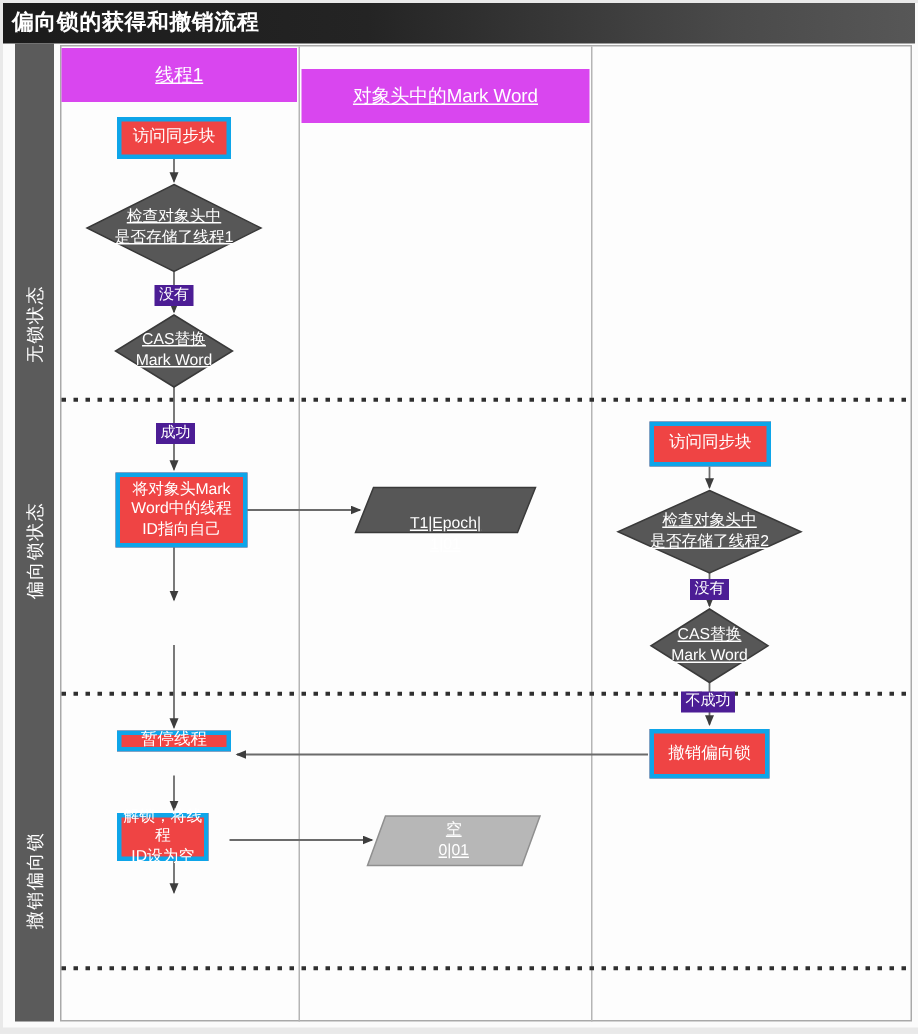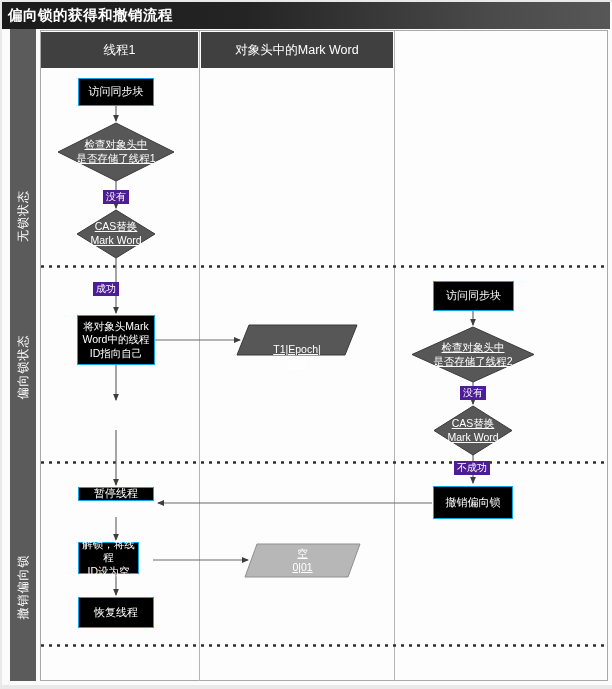--- a/index.html
+++ b/index.html
@@ -6,24 +6,24 @@
   body{font-family:"Liberation Sans","DejaVu Sans",sans-serif;background:#d9d9d9;}
   .page{position:relative;width:612px;height:689px;background:#e9e9e9;overflow:hidden;}
   .canvas{position:absolute;left:2px;top:2px;width:608px;height:683px;background:#fbfbfb;padding-left:48px;}
   .titlebar{position:absolute;left:0;top:0;width:608px;height:27px;
     background:linear-gradient(90deg,#1b1b1b 0%,#242424 40%,#4a4a4a 80%,#575757 100%);
     color:#fff;font-size:14.5px;font-weight:bold;line-height:27px;padding-left:6px;box-sizing:border-box;letter-spacing:.5px;}
   .sidebar{position:absolute;left:8px;top:27px;width:26px;height:652px;background:#5b5b5b;}
   .vlabel{position:absolute;width:120px;height:26px;left:-47px;text-align:center;
     color:#fff;font-size:12px;line-height:26px;transform:rotate(-90deg);letter-spacing:1px;}
   .table{position:absolute;left:38px;top:28px;width:568px;height:651px;background:#fdfdfd;border:1px solid #a9a9a9;box-sizing:border-box;}
-  .hcell{position:absolute;top:30px;height:36px;background:#404040;color:#fff;font-size:12.5px;
-    text-align:center;line-height:36px;}
+  .hcell{position:absolute;top:30px;height:36px;background:#d946ef;color:#fff;font-size:12.5px;
+    text-align:center;line-height:36px;text-decoration:underline;}
   .vdiv{position:absolute;top:29px;width:1px;height:650px;background:#b5b5b5;}
-  .node{position:absolute;background:#000000;border:1px solid #0ea5e9;color:#fff;
+  .node{position:absolute;background:#ef4444;border:3px solid #0ea5e9;color:#fff;
     display:flex;align-items:center;justify-content:center;text-align:center;
     font-size:11px;line-height:1.25;white-space:pre-line;box-sizing:border-box;}
   .dtext{position:absolute;color:#fff;display:flex;align-items:center;justify-content:center;
     text-align:center;font-size:10.5px;line-height:1.3;white-space:pre-line;text-decoration:underline;}
   .slab{position:absolute;background:#4c1d95;color:#fff;font-size:10px;line-height:14px;
     text-align:center;padding:0 3px;}
   svg.wire{position:absolute;left:0;top:0;width:612px;height:689px;pointer-events:none;}
 </style>
 </head>
 <body>
@@ -36,21 +36,21 @@
     <div class="sidebar">
       <div class="vlabel" style="top:174px;">无锁状态</div>
       <div class="vlabel" style="top:325px;">偏向锁状态</div>
       <div class="vlabel" style="top:545px;">撤销偏向锁</div>
     </div>
 
     <div class="table"></div>
     <div class="vdiv" style="left:197px;"></div>
     <div class="vdiv" style="left:392px;"></div>
     <div class="hcell" style="left:39px;width:157px;">线程1</div>
-    <div class="hcell" style="left:199px;width:192px;">对象头中的Mark Word</div>
+    <div class="hcell" style="left:199px;width:192px;margin-top:14px;">对象头中的Mark Word</div>
 
     <svg class="wire" viewBox="0 0 612 689">
       <defs>
         <marker id="ah" markerWidth="8" markerHeight="8" refX="5.2" refY="2.5" orient="auto">
           <path d="M0,0 L6,2.5 L0,5 z" fill="#3d3d3d"></path>
         </marker>
       </defs>
 
       <line x1="39" y1="264.5" x2="603" y2="264.5" stroke="#2f2f2f" stroke-width="2.6" stroke-dasharray="3 5"></line>
       <line x1="39" y1="460.5" x2="603" y2="460.5" stroke="#2f2f2f" stroke-width="2.6" stroke-dasharray="3 5"></line>
@@ -81,28 +81,27 @@
       <polygon points="247,323 355,323 343,353 235,353" fill="#575757" stroke="#3a3a3a"></polygon>
       <polygon points="255,542 358,542 346,575 243,575" fill="#b7b7b7" stroke="#8f8f8f"></polygon>
     </svg>
 
     <div class="node" style="left:76px;top:76px;width:76px;height:28px;">访问同步块</div>
     <div class="dtext" style="left:54px;top:136px;width:120px;height:28px;">检查对象头中
 是否存储了线程1</div>
     <div class="slab" style="left:101px;top:188px;">没有</div>
     <div class="dtext" style="left:75px;top:219px;width:78px;height:26px;">CAS替换
 Mark Word</div>
-    <div class="slab" style="left:91px;top:280px;">成功</div>
-    <div class="node" style="left:75px;top:313px;width:78px;height:50px;font-size:10.5px;">将对象头Mark
+    <div class="slab" style="left:102px;top:280px;">成功</div>
+    <div class="node" style="left:75px;top:313px;width:88px;height:50px;font-size:10.5px;">将对象头Mark
 Word中的线程
 ID指向自己</div>
     <div class="node" style="left:76px;top:485px;width:76px;height:14px;">暂停线程</div>
     <div class="node" style="left:76px;top:540px;width:61px;height:32px;font-size:10.5px;">解锁，将线程
 ID设为空</div>
-    <div class="node" style="left:76px;top:595px;width:76px;height:31px;">恢复线程</div>
 
     <div class="dtext" style="left:237px;top:341px;width:116px;height:28px;">T1|Epoch|
 1|01</div>
     <div class="dtext" style="left:245px;top:544px;width:111px;height:29px;">空
 0|01</div>
 
     <div class="node" style="left:431px;top:279px;width:81px;height:30px;">访问同步块</div>
     <div class="dtext" style="left:409px;top:338px;width:124px;height:29px;">检查对象头中
 是否存储了线程2</div>
     <div class="slab" style="left:458px;top:384px;">没有</div>

